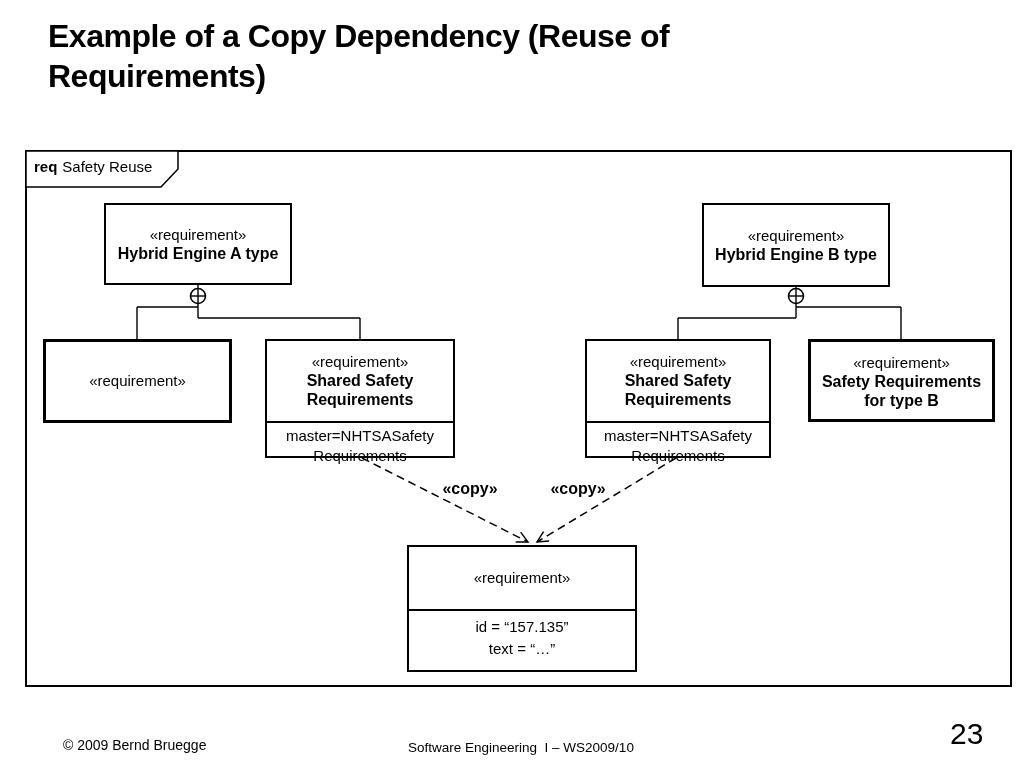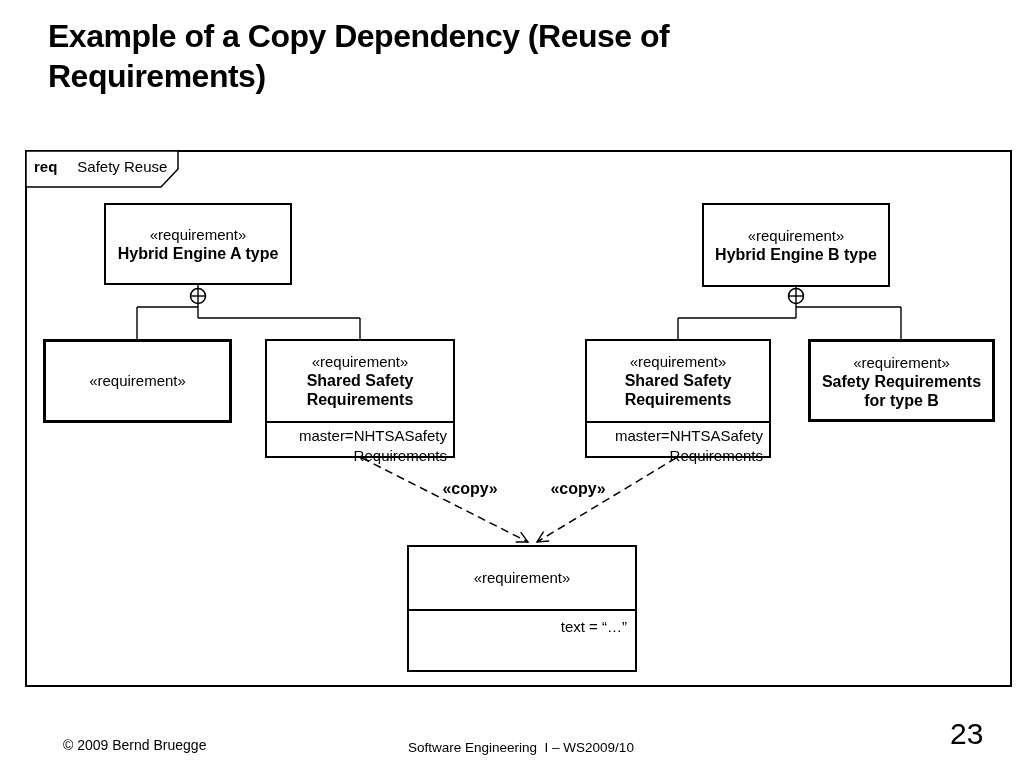--- a/index.html
+++ b/index.html
@@ -12,34 +12,34 @@
   #slide-title{
     left:48px;top:16px;width:760px;
     font-size:32px;font-weight:bold;line-height:1.25;letter-spacing:-0.5px;
   }
   
   #diagram-svg{left:0;top:0;z-index:1;}
   
   #frame-tab-label{
     left:34px;top:158px;z-index:3;font-size:15px;white-space:nowrap;
   }
-  #frame-tab-label .kw{font-weight:bold;margin-right:20px;}
+  #frame-tab-label .kw{font-weight:bold;margin-right:5px;}
   
   .uml-box{
     position:absolute;background:#fff;border:2px solid #000;z-index:2;
     display:flex;flex-direction:column;box-sizing:border-box;
   }
   .uml-box .titlecomp{
     flex:1;display:flex;flex-direction:column;align-items:center;justify-content:center;
     text-align:center;padding:12px 4px;
   }
   .uml-box .stereo{font-size:15px;line-height:18px;}
   .uml-box .bname{font-size:16px;font-weight:bold;line-height:19px;}
   .uml-box .propcomp{
-    border-top:2px solid #000;text-align:right;font-size:15px;line-height:20px;
+    border-top:2px solid #000;text-align:center;font-size:15px;line-height:20px;
     padding:3px 6px;box-sizing:border-box;
   }
   .thickb{border-width:3px;}
   #box-hybrid-a{left:104px;top:203px;width:188px;height:82px;}
   #box-hybrid-b{left:702px;top:203px;width:188px;height:84px;}
   #box-safety-a{left:43px;top:339px;width:189px;height:84px;}
   #box-shared-left{left:265px;top:339px;width:190px;height:119px;}
   #box-shared-right{left:585px;top:339px;width:186px;height:119px;}
   #box-safety-b{left:808px;top:339px;width:187px;height:83px;}
   #box-nhtsa{left:407px;top:545px;width:230px;height:127px;}
@@ -151,20 +151,21 @@
     <div class="stereo">«requirement»</div>
     <div class="bname">Safety Requirements for type B</div>
   </div>
 </div>
 
 <div class="uml-box" id="box-nhtsa">
   <div class="titlecomp">
     <div class="stereo">«requirement»</div>
   </div>
   <div class="propcomp">
+    <div>id = “157.135”</div>
     <div>text = “…”</div>
   </div>
 </div>
 
 <span class="copy-label" id="copy-label-left">«copy»</span>
 <span class="copy-label" id="copy-label-right">«copy»</span>
 
 <div class="abs" id="footer-copyright">© 2009 Bernd Bruegge</div>
 <div class="abs" id="footer-course">Software Engineering  I – WS2009/10</div>
 <div class="abs" id="footer-page">23</div>

